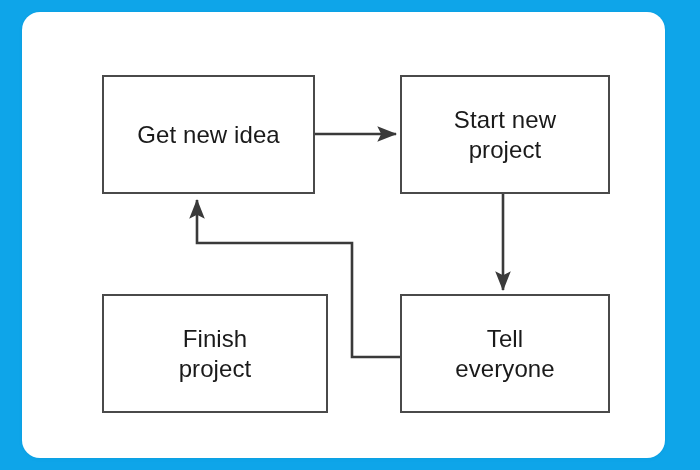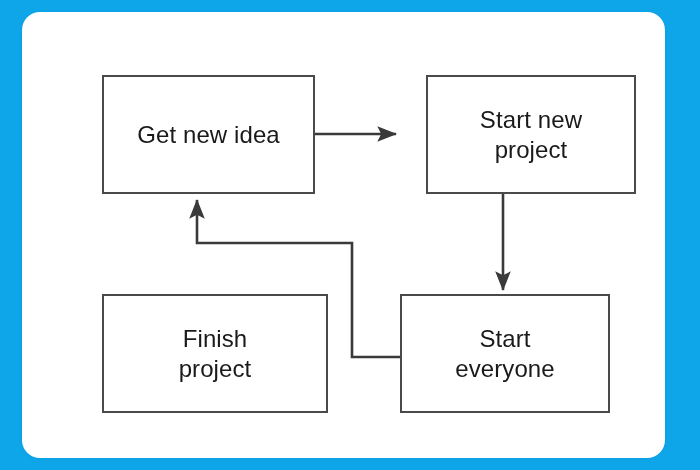--- a/index.html
+++ b/index.html
@@ -44,21 +44,21 @@
   }
   .node-label {
     color: #1a1a1a;
     font-size: 24px;
     line-height: 1.22;
     letter-spacing: 0.1px;
     white-space: pre-line;
     font-family: "Liberation Sans", sans-serif;
   }
   #node-get-new-idea { left: 102px; top: 75px; width: 213px; height: 119px; }
-  #node-start-new-project { left: 400px; top: 75px; width: 210px; height: 119px; margin-left: 26px; }
+  #node-start-new-project { left: 400px; top: 75px; width: 210px; height: 119px; }
   #node-finish-project { left: 102px; top: 294px; width: 226px; height: 119px; }
   #node-tell-everyone { left: 400px; top: 294px; width: 210px; height: 119px; }
 </style>
 </head>
 <body>
 
 <div id="screenshot">
 
   <div id="card"></div>
 
@@ -90,17 +90,17 @@
     <span class="node-label">Start new
 project</span>
   </div>
 
   <div class="node-box" id="node-finish-project">
     <span class="node-label">Finish
 project</span>
   </div>
 
   <div class="node-box" id="node-tell-everyone">
-    <span class="node-label">Start
+    <span class="node-label">Tell
 everyone</span>
   </div>
 
 </div>
 
 </body></html>

